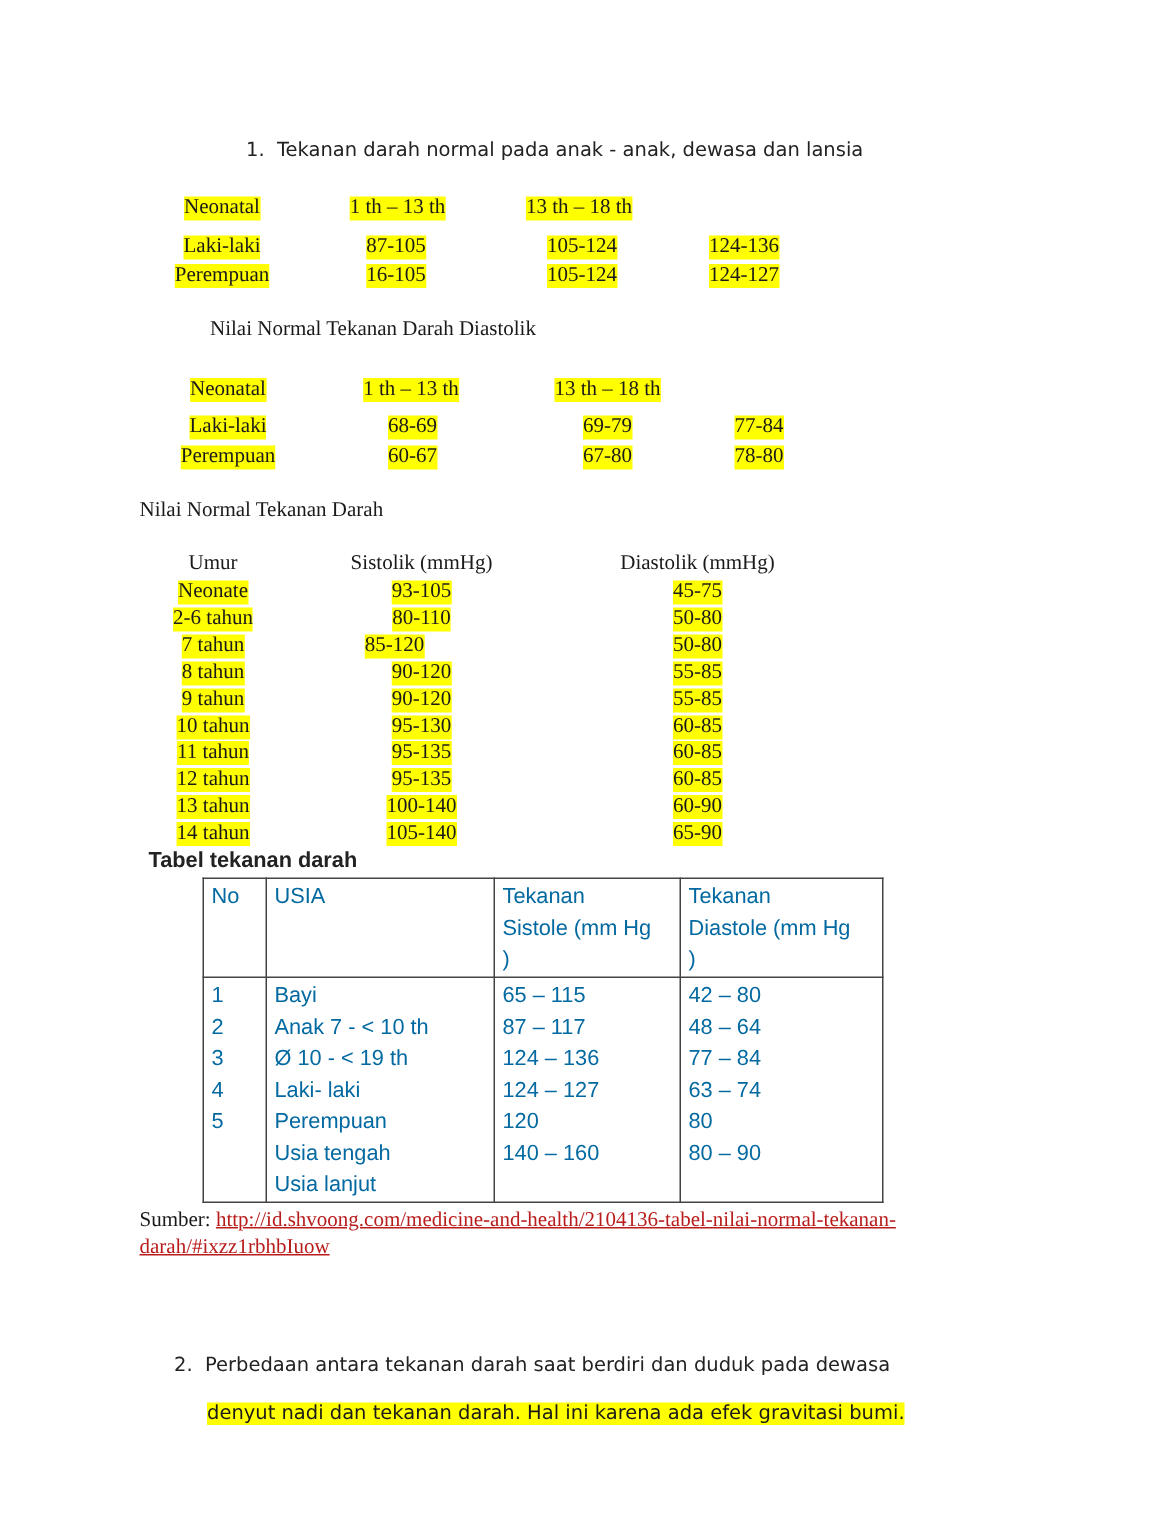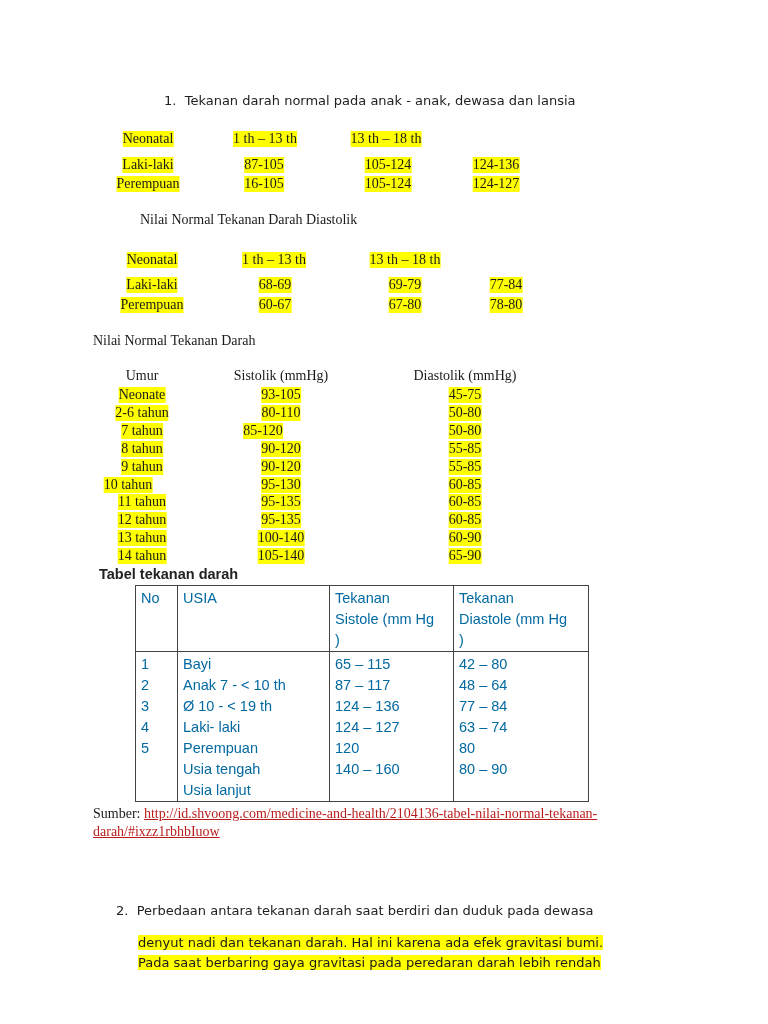--- a/index.html
+++ b/index.html
@@ -87,21 +87,21 @@
       <span class="abs serif t1 hl center" style="left: 465px; top: 405px;">50-80</span>
       <span class="abs serif t1 hl center" style="left: 142px; top: 423px;">7 tahun</span>
       <span class="abs serif t1 hl center" style="left: 263px; top: 423px; text-align: center;">85-120</span>
       <span class="abs serif t1 hl center" style="left: 465px; top: 423px;">50-80</span>
       <span class="abs serif t1 hl center" style="left: 142px; top: 441px;">8 tahun</span>
       <span class="abs serif t1 hl center" style="left: 281px; top: 441px;">90-120</span>
       <span class="abs serif t1 hl center" style="left: 465px; top: 441px;">55-85</span>
       <span class="abs serif t1 hl center" style="left: 142px; top: 459px;">9 tahun</span>
       <span class="abs serif t1 hl center" style="left: 281px; top: 459px;">90-120</span>
       <span class="abs serif t1 hl center" style="left: 465px; top: 459px;">55-85</span>
-      <span class="abs serif t1 hl center" style="left: 128px; top: 477px;">10 tahun</span>
+      <span class="abs serif t1 hl center" style="left: 142px; top: 477px;">10 tahun</span>
       <span class="abs serif t1 hl center" style="left: 281px; top: 477px;">95-130</span>
       <span class="abs serif t1 hl center" style="left: 465px; top: 477px;">60-85</span>
       <span class="abs serif t1 hl center" style="left: 142px; top: 494px;">11 tahun</span>
       <span class="abs serif t1 hl center" style="left: 281px; top: 494px;">95-135</span>
       <span class="abs serif t1 hl center" style="left: 465px; top: 494px;">60-85</span>
       <span class="abs serif t1 hl center" style="left: 142px; top: 512px;">12 tahun</span>
       <span class="abs serif t1 hl center" style="left: 281px; top: 512px;">95-135</span>
       <span class="abs serif t1 hl center" style="left: 465px; top: 512px;">60-85</span>
       <span class="abs serif t1 hl center" style="left: 142px; top: 530px;">13 tahun</span>
       <span class="abs serif t1 hl center" style="left: 281px; top: 530px;">100-140</span>
@@ -170,14 +170,13 @@
 <div class="abs serif" style="left:93px; top:805px; font-size:14px; line-height:18px; white-space:normal; width:570px;">
   <span>Sumber: </span><a class="link"><span>http://id.shvoong.com/medicine-and-health/2104136-tabel-nilai-normal-tekanan-</span><br><span>darah/#ixzz1rbhbIuow</span></a>
 </div>
 
 <div class="abs sans heading" style="left:116px; top:903px;">
   <span>2.</span>&nbsp;&nbsp;<span>Perbedaan antara tekanan darah saat berdiri dan duduk pada dewasa</span>
 </div>
 
 <div class="abs sans para" style="left:138px; top:933px;">
   <div><span class="hl">denyut nadi dan tekanan darah. Hal ini karena ada efek gravitasi bumi.</span></div>
-  <div><span class="hl">Pada saat berbaring gaya gravitasi pada peredaran darah lebih rendah</span></div>
 </div>
 
 </body></html>

